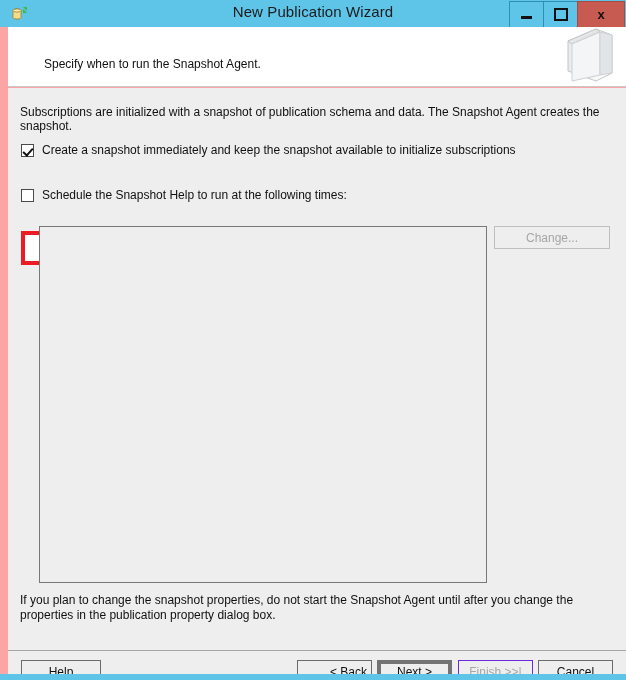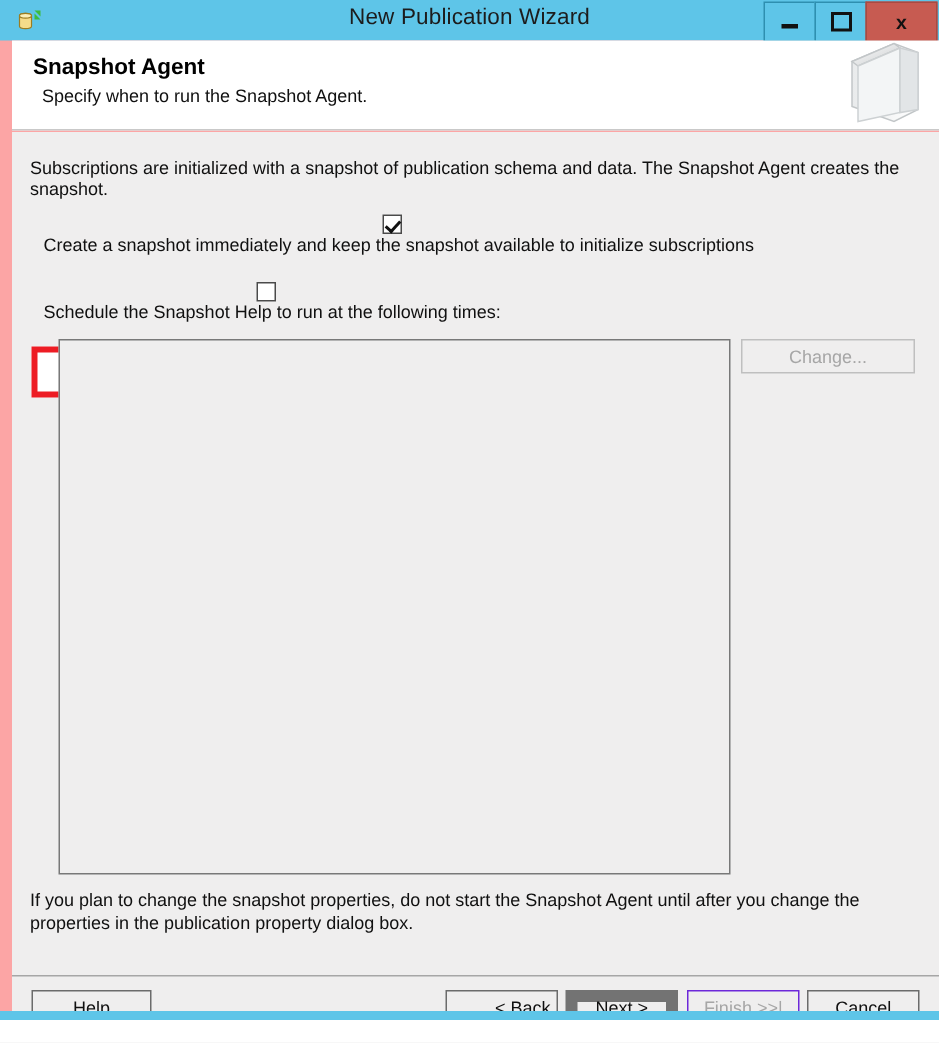--- a/index.html
+++ b/index.html
@@ -90,21 +90,21 @@
   }
   .header-title {
     position: absolute;
     left: 14px; top: 9px;
     font-size: 15px;
     font-weight: bold;
     color: #000000;
   }
   .header-sub {
     position: absolute;
-    left: 20px; top: 30px;
+    left: 36px; top: 30px;
     font-size: 12px;
     color: #101010;
     text-align: center;
   }
   .header-art {
     position: absolute;
     right: 8px; top: -2px;
     width: 62px; height: 62px;
   }
   
@@ -121,21 +121,20 @@
     left: 12px; top: 17px;
     width: 590px;
     font-size: 12px;
     color: #101010;
   }
   
   .cb-row {
     position: absolute;
     display: flex;
     align-items: center;
-    flex-direction: column;
   }
   .cb-row.row1 { left: 13px; top: 55px; }
   .cb-row.row2 { left: 13px; top: 100px; }
   .cbox {
     width: 13px;
     height: 13px;
     background: #ffffff;
     border: 1px solid #4a4a4a;
     box-sizing: border-box;
     position: relative;
@@ -216,21 +215,21 @@
     box-sizing: border-box;
     font-size: 12px;
     color: #101010;
     display: flex;
     align-items: center;
     justify-content: center;
     font-family: "Liberation Sans", sans-serif;
   }
   .btn.help    { left: 13px;  width: 80px; }
   .btn.back    { left: 289px; width: 75px; padding-left: 28px; }
-  .btn.next    { left: 369px; width: 75px; border: 8px solid #737373; }
+  .btn.next    { left: 369px; width: 75px; border: 4px solid #737373; }
   .btn.finish  { left: 450px; width: 75px; border: 1px solid #6d28d9; color: #a6a6a6; }
   .btn.cancel  { left: 530px; width: 75px; }
   
   .grip {
     position: absolute;
     right: 11px; bottom: 4px;
     width: 10px; height: 10px;
   }
   .grip i {
     position: absolute;
@@ -265,21 +264,20 @@
         <span class="glyph-min"></span>
       </div>
       <div class="win-btn">
         <span class="glyph-max"></span>
       </div>
       <div class="win-btn close">x</div>
     </div>
   </div>
 
   <div class="header">
-    <div class="header-title">Snapshot Agent</div>
     <div class="header-sub">Specify when to run the Snapshot Agent.</div>
     <span class="header-art">
       <svg width="62" height="62" viewBox="0 0 62 62">
         <defs>
           <linearGradient id="g1" x1="0" y1="0" x2="1" y2="1">
             <stop offset="0" stop-color="#ffffff"></stop>
             <stop offset="1" stop-color="#c9ccce"></stop>
           </linearGradient>
           <linearGradient id="g2" x1="0" y1="0" x2="1" y2="0">
             <stop offset="0" stop-color="#e9ebec"></stop>

